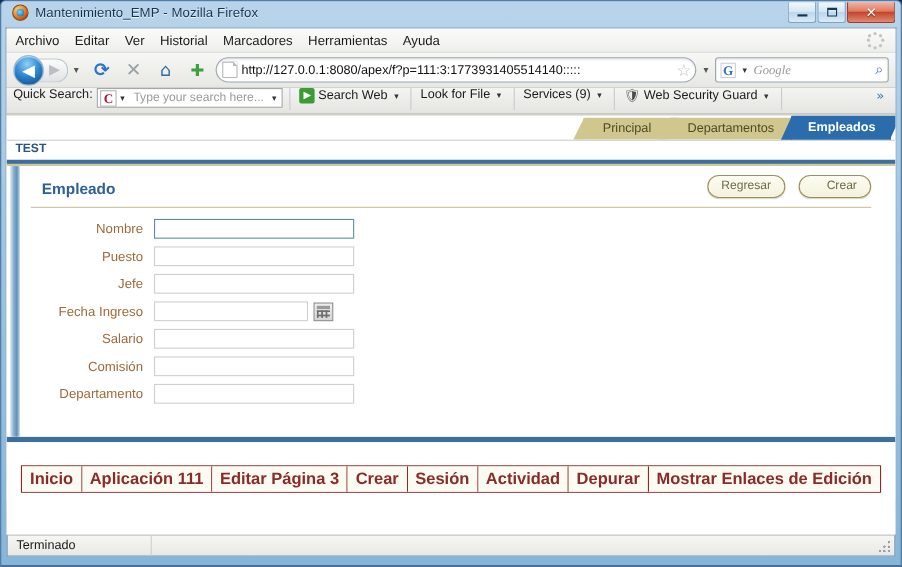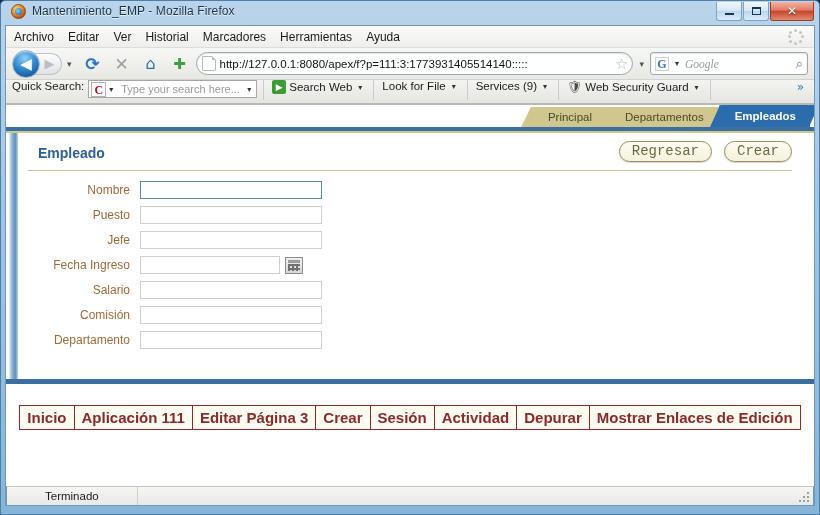--- a/index.html
+++ b/index.html
@@ -237,23 +237,22 @@
   .region { position:absolute; left: 22px; right: 22px; top: 6px; }
   .region-head { display:flex; align-items:flex-start; justify-content:space-between; }
   .region-title {
     font-size: 14px; font-weight: bold; color:#2f6094; padding: 6px 0 0 10px;
   }
   .region-buttons { display:flex; gap: 12px; padding-top: 2px; }
   .apex-btn {
     min-width: 66px; height: 21px; padding: 0 12px;
     border: 1px solid #9a8f5a; border-radius: 11px;
     background: linear-gradient(180deg,#fdfcf2 0%, #f4f1dc 100%);
-    color:#6e6a47; font-size: 14px; text-align:left; line-height:19px;
+    color:#6e6a47; font-size: 11px; text-align:right; line-height:19px;
     box-shadow: 0 1px 1px rgba(0,0,0,.18);
-    font-family: Liberation Mono, monospace;
   }
   .region-rule { height:1px; background:#c9c29a; margin: 8px 0 0 0; }
 
   .form { padding: 10px 0 0 0; }
   .form-row { display:flex; align-items:center; margin-bottom: 7px; }
   .form-label {
     width: 112px; text-align: right; padding-right: 10px;
     font-size: 12px; color:#a0693a; font-weight: normal;
   }
   .form-input {
@@ -294,21 +293,21 @@
     border-right: 1px solid #8a2a2a; white-space:nowrap;
   }
   .footer-link:last-child { border-right: none; }
 
   
   .statusbar {
     height: 20px; background: linear-gradient(180deg,#f6f6f4 0%, #e8e8e4 100%);
     border: 1px solid #6f98bc; border-top: 1px solid #c3c3bd;
     display:flex; align-items:center; position: relative;
   }
-  .status-text { font-size: 11.5px; color:#1b1b1b; padding-left: 8px; margin-left: 30px; }
+  .status-text { font-size: 11.5px; color:#1b1b1b; padding-left: 8px; }
   .grip {
     position:absolute; right: 3px; bottom: 2px; width: 12px; height: 12px;
     background:
       radial-gradient(circle at 2px 10px, #9aa0a6 1px, transparent 1.2px),
       radial-gradient(circle at 6px 10px, #9aa0a6 1px, transparent 1.2px),
       radial-gradient(circle at 10px 10px, #9aa0a6 1px, transparent 1.2px),
       radial-gradient(circle at 6px 6px, #9aa0a6 1px, transparent 1.2px),
       radial-gradient(circle at 10px 6px, #9aa0a6 1px, transparent 1.2px),
       radial-gradient(circle at 10px 2px, #9aa0a6 1px, transparent 1.2px);
   }
@@ -440,20 +439,23 @@
             </div>
             <div class="tab">
               <span>Departamentos</span>
             </div>
             <div class="tab active">
               <span>Empleados</span>
             </div>
           </div>
         </div>
 
+        <div class="app-band">
+          <div class="app-name">TEST</div>
+        </div>
         <div class="blue-rule"></div>
         <div class="khaki-rule"></div>
 
         <div class="content-wrap">
           <div class="left-strip"></div>
 
           <div class="region">
             <div class="region-head">
               <div class="region-title">Empleado</div>
               <div class="region-buttons">

